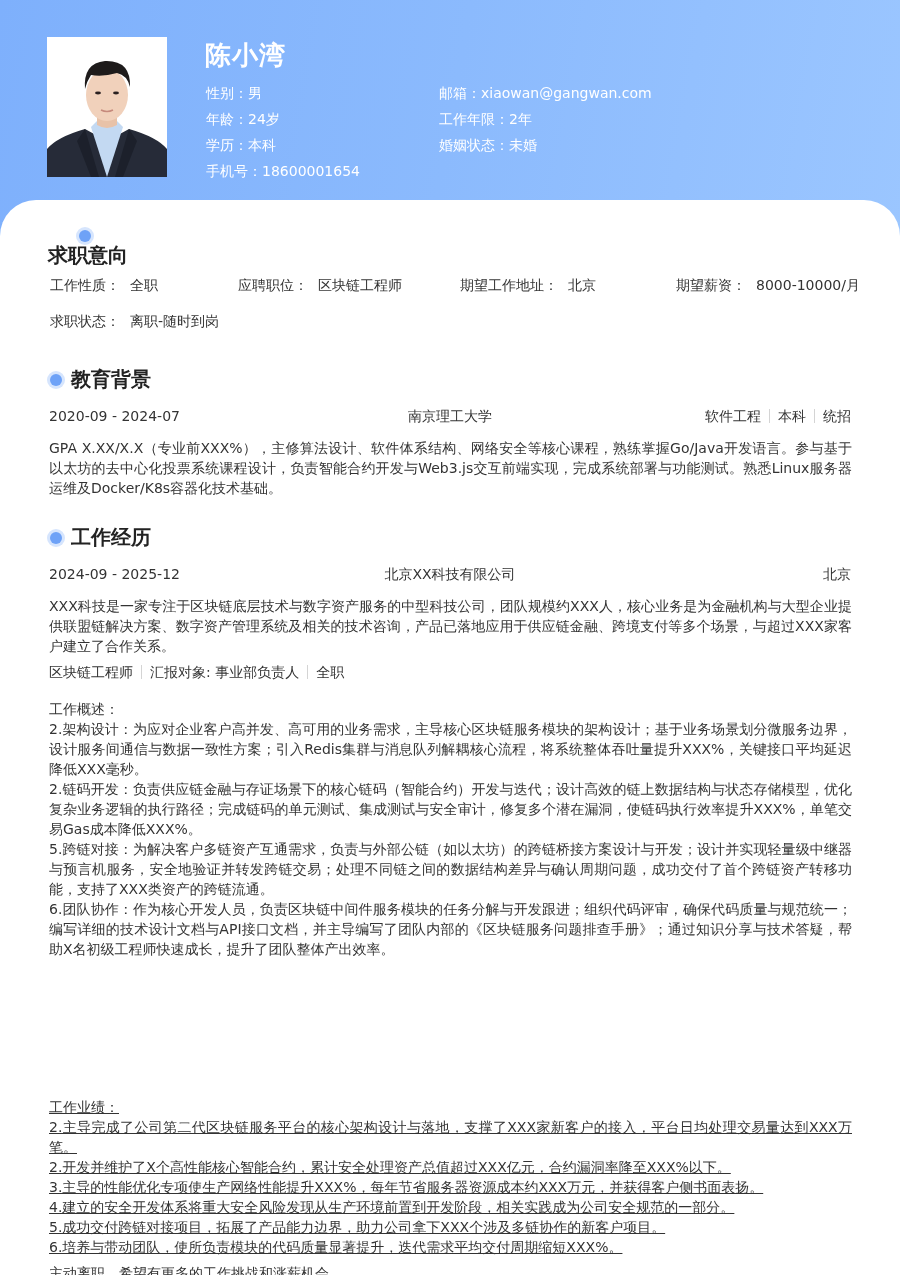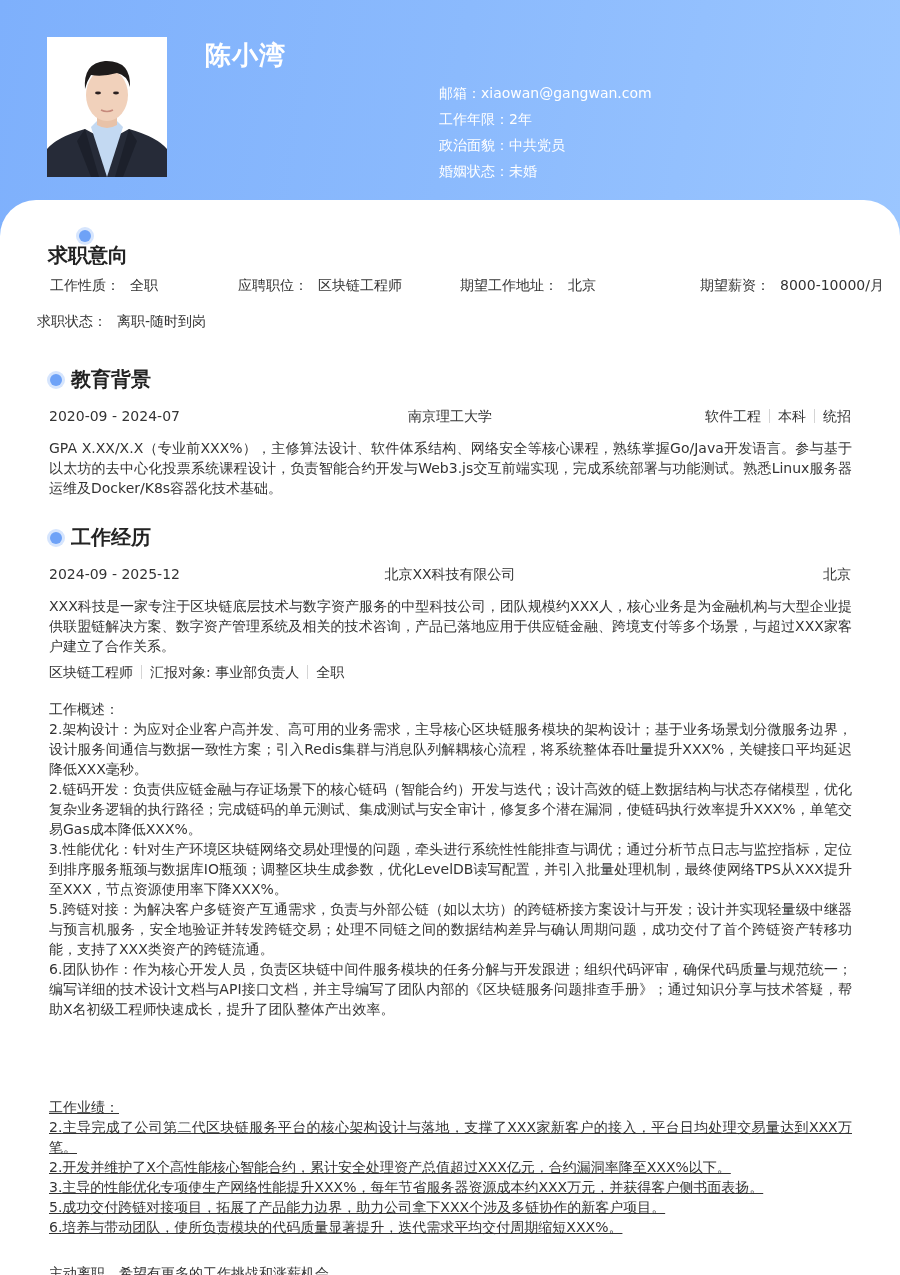--- a/index.html
+++ b/index.html
@@ -74,49 +74,54 @@
 
       <ellipse cx="51" cy="56" rx="3" ry="1.4" fill="#2a2020"></ellipse>
       <ellipse cx="69" cy="56" rx="3" ry="1.4" fill="#2a2020"></ellipse>
 
       <path d="M54 73 Q60 76 66 73" stroke="#c68a7c" stroke-width="1.6" fill="none"></path>
     </svg>
   </div>
 
   <div class="name">陈小湾</div>
 
+  <div class="info-col left">
+    <div class="info-row"><span>性别：</span><span>男</span></div>
+    <div class="info-row"><span>年龄：</span><span>24岁</span></div>
+    <div class="info-row"><span>学历：</span><span>本科</span></div>
+    <div class="info-row"><span>手机号：</span><span>18600001654</span></div>
+  </div>
 
   <div class="info-col right">
     <div class="info-row"><span>邮箱：</span><span>xiaowan@gangwan.com</span></div>
     <div class="info-row"><span>工作年限：</span><span>2年</span></div>
-    <div class="info-row"><span>政治面貌：</span><span>中共党员</span></div>
     <div class="info-row"><span>婚姻状态：</span><span>未婚</span></div>
   </div>
 </div>
 
 <div class="card"></div>
 
 <div class="section-title" style="top:230px;flex-direction:column;">
   <span class="dot"></span>
   <span>求职意向</span>
 </div>
 
 <div class="row-abs kv" style="left:50px; top:277px;">
   <span class="k">工作性质：</span><span class="v">全职</span>
 </div>
 <div class="row-abs kv" style="left:238px; top:277px;">
   <span class="k">应聘职位：</span><span class="v">区块链工程师</span>
 </div>
 <div class="row-abs kv" style="left:460px; top:277px;">
   <span class="k">期望工作地址：</span><span class="v">北京</span>
 </div>
-<div class="row-abs kv" style="left:676px; top:277px;margin-left:24px;">
+<div class="row-abs kv" style="left:676px; top:277px;">
   <span class="k">期望薪资：</span><span class="v">8000-10000/月</span>
 </div>
-<div class="row-abs kv" style="left:37px; top:313px;text-align:right;">
+<div class="row-abs kv" style="left:50px; top:313px;text-align:right;">
   <span class="k">求职状态：</span><span class="v">离职-随时到岗</span>
 </div>
 
 <div class="section-title" style="top:366px;">
   <span class="dot"></span>
   <span>教育背景</span>
 </div>
 
 <div class="row-abs" style="left:49px; top:408px;">2020-09 - 2024-07</div>
 <div class="row-abs" style="left:0; width:900px; text-align:center; top:408px;">南京理工大学</div>
@@ -138,27 +143,27 @@
 <div class="para" style="top:596px;">XXX科技是一家专注于区块链底层技术与数字资产服务的中型科技公司，团队规模约XXX人，核心业务是为金融机构与大型企业提供联盟链解决方案、数字资产管理系统及相关的技术咨询，产品已落地应用于供应链金融、跨境支付等多个场景，与超过XXX家客户建立了合作关系。</div>
 
 <div class="meta-line" style="top:664px;">
   <span>区块链工程师</span><span class="sep"></span><span>汇报对象: 事业部负责人</span><span class="sep"></span><span>全职</span>
 </div>
 
 <div class="para" style="top:699px;">
   <span class="line">工作概述：</span>
   <span class="line">2.架构设计：为应对企业客户高并发、高可用的业务需求，主导核心区块链服务模块的架构设计；基于业务场景划分微服务边界，设计服务间通信与数据一致性方案；引入Redis集群与消息队列解耦核心流程，将系统整体吞吐量提升XXX%，关键接口平均延迟降低XXX毫秒。</span>
   <span class="line">2.链码开发：负责供应链金融与存证场景下的核心链码（智能合约）开发与迭代；设计高效的链上数据结构与状态存储模型，优化复杂业务逻辑的执行路径；完成链码的单元测试、集成测试与安全审计，修复多个潜在漏洞，使链码执行效率提升XXX%，单笔交易Gas成本降低XXX%。</span>
-  <span class="line">3.性能优化：针对生产环境区块链网络交易处理慢的问题，牵头进行系统性性能排查与调优；通过分析节点日志与监控指标，定位到排序服务瓶颈与数据库IO瓶颈；调整区块生成参数，优化LevelDB读写配置，并引入批量处理机制，最终使网络TPS从XXX提升至XXX，节点资源使用率下降XXX%。</span>
   <span class="line">5.跨链对接：为解决客户多链资产互通需求，负责与外部公链（如以太坊）的跨链桥接方案设计与开发；设计并实现轻量级中继器与预言机服务，安全地验证并转发跨链交易；处理不同链之间的数据结构差异与确认周期问题，成功交付了首个跨链资产转移功能，支持了XXX类资产的跨链流通。</span>
   <span class="line">6.团队协作：作为核心开发人员，负责区块链中间件服务模块的任务分解与开发跟进；组织代码评审，确保代码质量与规范统一；编写详细的技术设计文档与API接口文档，并主导编写了团队内部的《区块链服务问题排查手册》；通过知识分享与技术答疑，帮助X名初级工程师快速成长，提升了团队整体产出效率。</span>
 </div>
 
 <div class="para" style="top:1097px;text-decoration:underline;">
   <span class="line">工作业绩：</span>
   <span class="line">2.主导完成了公司第二代区块链服务平台的核心架构设计与落地，支撑了XXX家新客户的接入，平台日均处理交易量达到XXX万笔。</span>
   <span class="line">2.开发并维护了X个高性能核心智能合约，累计安全处理资产总值超过XXX亿元，合约漏洞率降至XXX%以下。</span>
   <span class="line">3.主导的性能优化专项使生产网络性能提升XXX%，每年节省服务器资源成本约XXX万元，并获得客户侧书面表扬。</span>
+  <span class="line">4.建立的安全开发体系将重大安全风险发现从生产环境前置到开发阶段，相关实践成为公司安全规范的一部分。</span>
   <span class="line">5.成功交付跨链对接项目，拓展了产品能力边界，助力公司拿下XXX个涉及多链协作的新客户项目。</span>
   <span class="line">6.培养与带动团队，使所负责模块的代码质量显著提升，迭代需求平均交付周期缩短XXX%。</span>
 </div>
 
 <div class="para" style="top:1263px;">主动离职，希望有更多的工作挑战和涨薪机会</div>
 
 </body></html>

